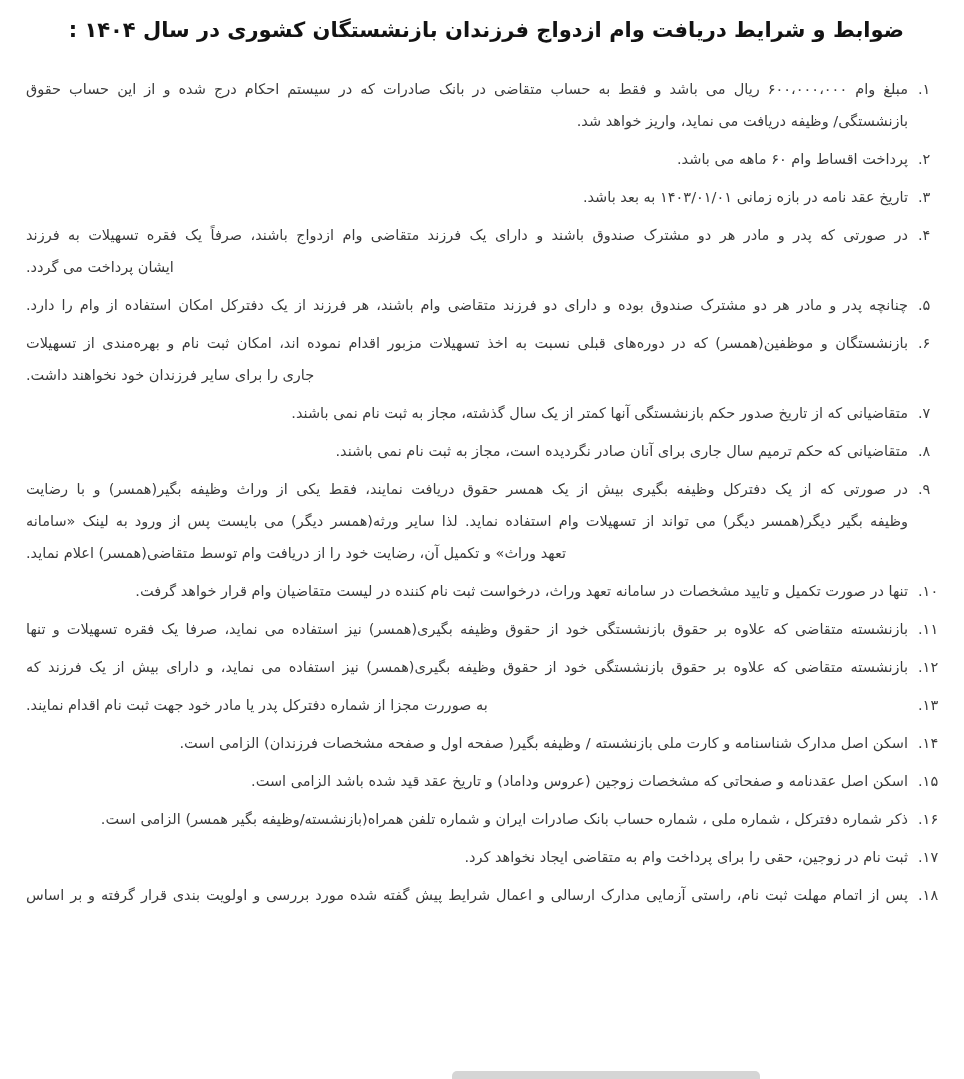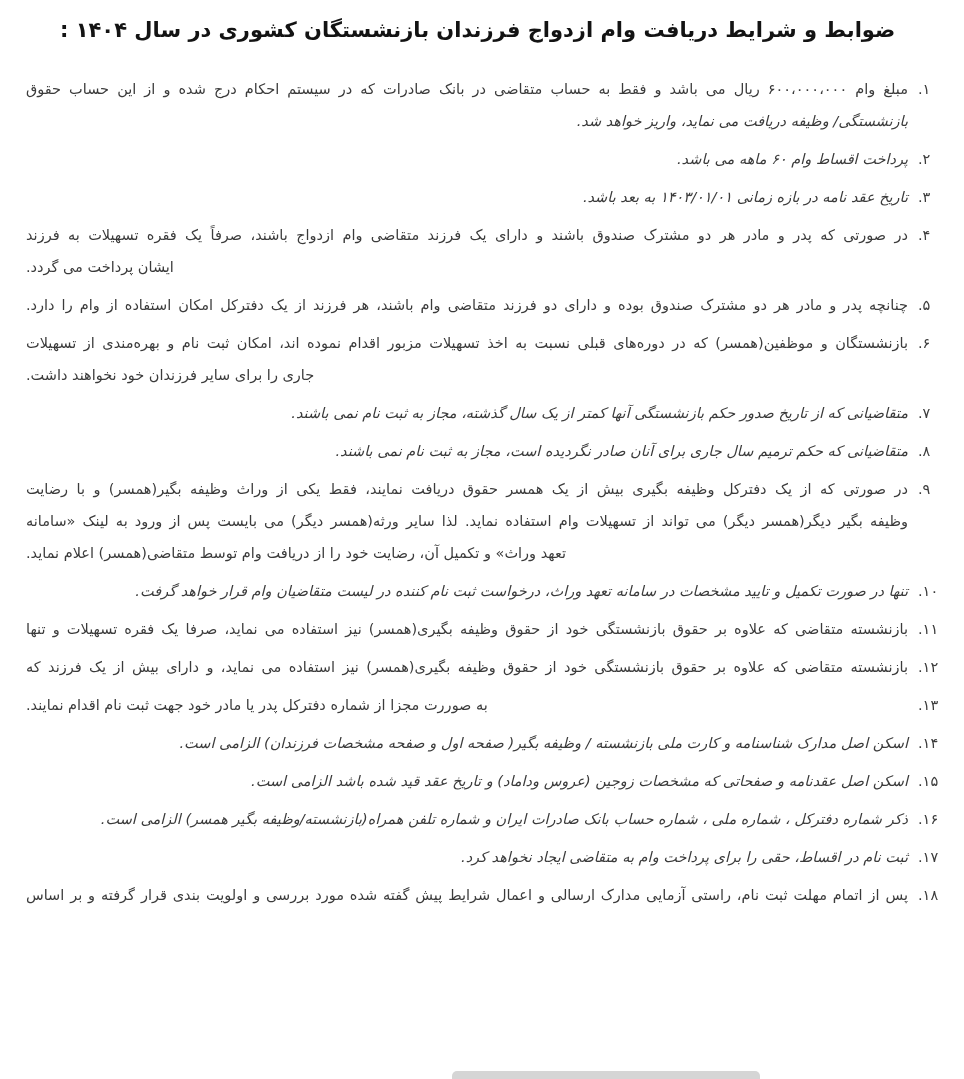--- a/index.html
+++ b/index.html
@@ -1,38 +1,38 @@
 <!DOCTYPE html>
 <html lang="fa"><head>
 <meta charset="utf-8">
 <style>
   html,body{margin:0;padding:0;background:#ffffff;}
   .page{
     width:964px;height:1079px;background:#fff;position:relative;overflow:hidden;
     direction:rtl;font-family:"DejaVu Sans",sans-serif;
   }
   .doc-title{
-    text-align:left;font-weight:bold;font-size:21px;letter-spacing:0;
+    text-align:right;font-weight:bold;font-size:21px;letter-spacing:0;
     color:var(--title-color,#131313);
     padding-top:13px;margin:0 60px 26px 60px;line-height:34px;
   }
   .rules-list{padding:0 20px 0 26px;}
   .rule-row{
     display:flex;align-items:flex-start;margin-bottom:6px;
     color:var(--body-color,#3b3b3b);font-size:14.5px;
   }
   .rule-num{
     flex:none;width:36px;text-align:left;line-height:32px;
     padding-left:10px;box-sizing:border-box;white-space:nowrap;
   }
   .rule-body{flex:1;min-width:0;}
   .rule-line{line-height:32px;}
   .a-fill{text-align:justify;text-align-last:justify;}
   .a-center{text-align:left;}
-  .a-right{font-style:italic;}
+  .a-right{}
   .bottom-bar{
     position:absolute;bottom:0;left:452px;width:308px;height:8px;
     background:var(--bar-color,#d5d5d5);border-radius:5px 5px 0 0;
   }
 </style>
 </head>
 <body>
 
 <div class="page" style="--title-color: #131313; --body-color: #3b3b3b; --bar-color: #d5d5d5;">
   <h1 class="doc-title">ضوابط و شرایط دریافت وام ازدواج فرزندان بازنشستگان کشوری در سال ۱۴۰۴ :</h1>
@@ -134,21 +134,21 @@
       </div>
       <div class="rule-row">
         <div class="rule-num">۱۶.</div>
         <div class="rule-body">
           <div class="rule-line a-right">ذکر شماره دفترکل ، شماره ملی ، شماره حساب بانک صادرات ایران و شماره تلفن همراه(بازنشسته/وظیفه بگیر همسر) الزامی است.</div>
         </div>
       </div>
       <div class="rule-row">
         <div class="rule-num">۱۷.</div>
         <div class="rule-body">
-          <div class="rule-line a-right">ثبت نام در اقساط، حقی را برای پرداخت وام به متقاضی ایجاد نخواهد کرد.</div>
+          <div class="rule-line a-right">ثبت نام در زوجین، حقی را برای پرداخت وام به متقاضی ایجاد نخواهد کرد.</div>
         </div>
       </div>
       <div class="rule-row">
         <div class="rule-num">۱۸.</div>
         <div class="rule-body">
           <div class="rule-line a-fill">پس از اتمام مهلت ثبت نام، راستی آزمایی مدارک ارسالی و اعمال شرایط پیش گفته شده مورد بررسی و اولویت بندی قرار گرفته و بر اساس</div>
         </div>
       </div>
     </div>
   <div class="bottom-bar"></div>

